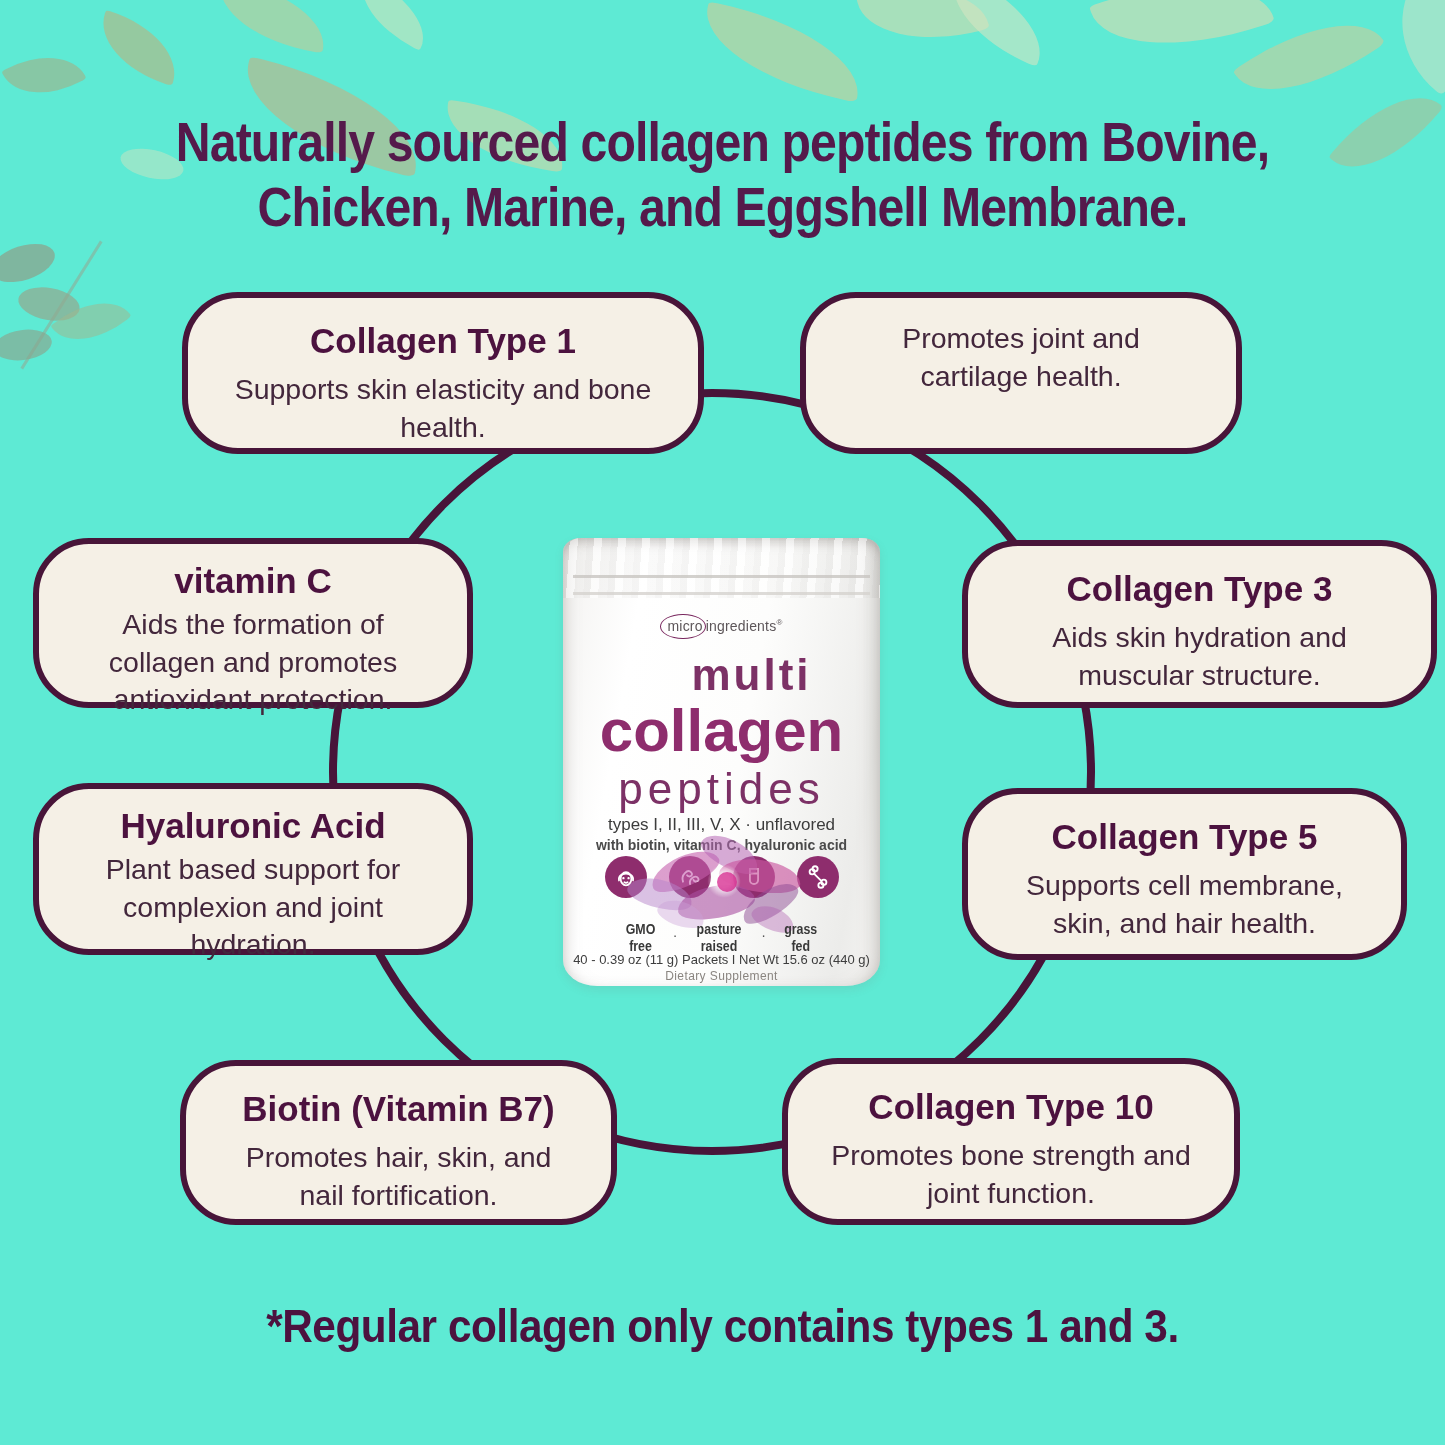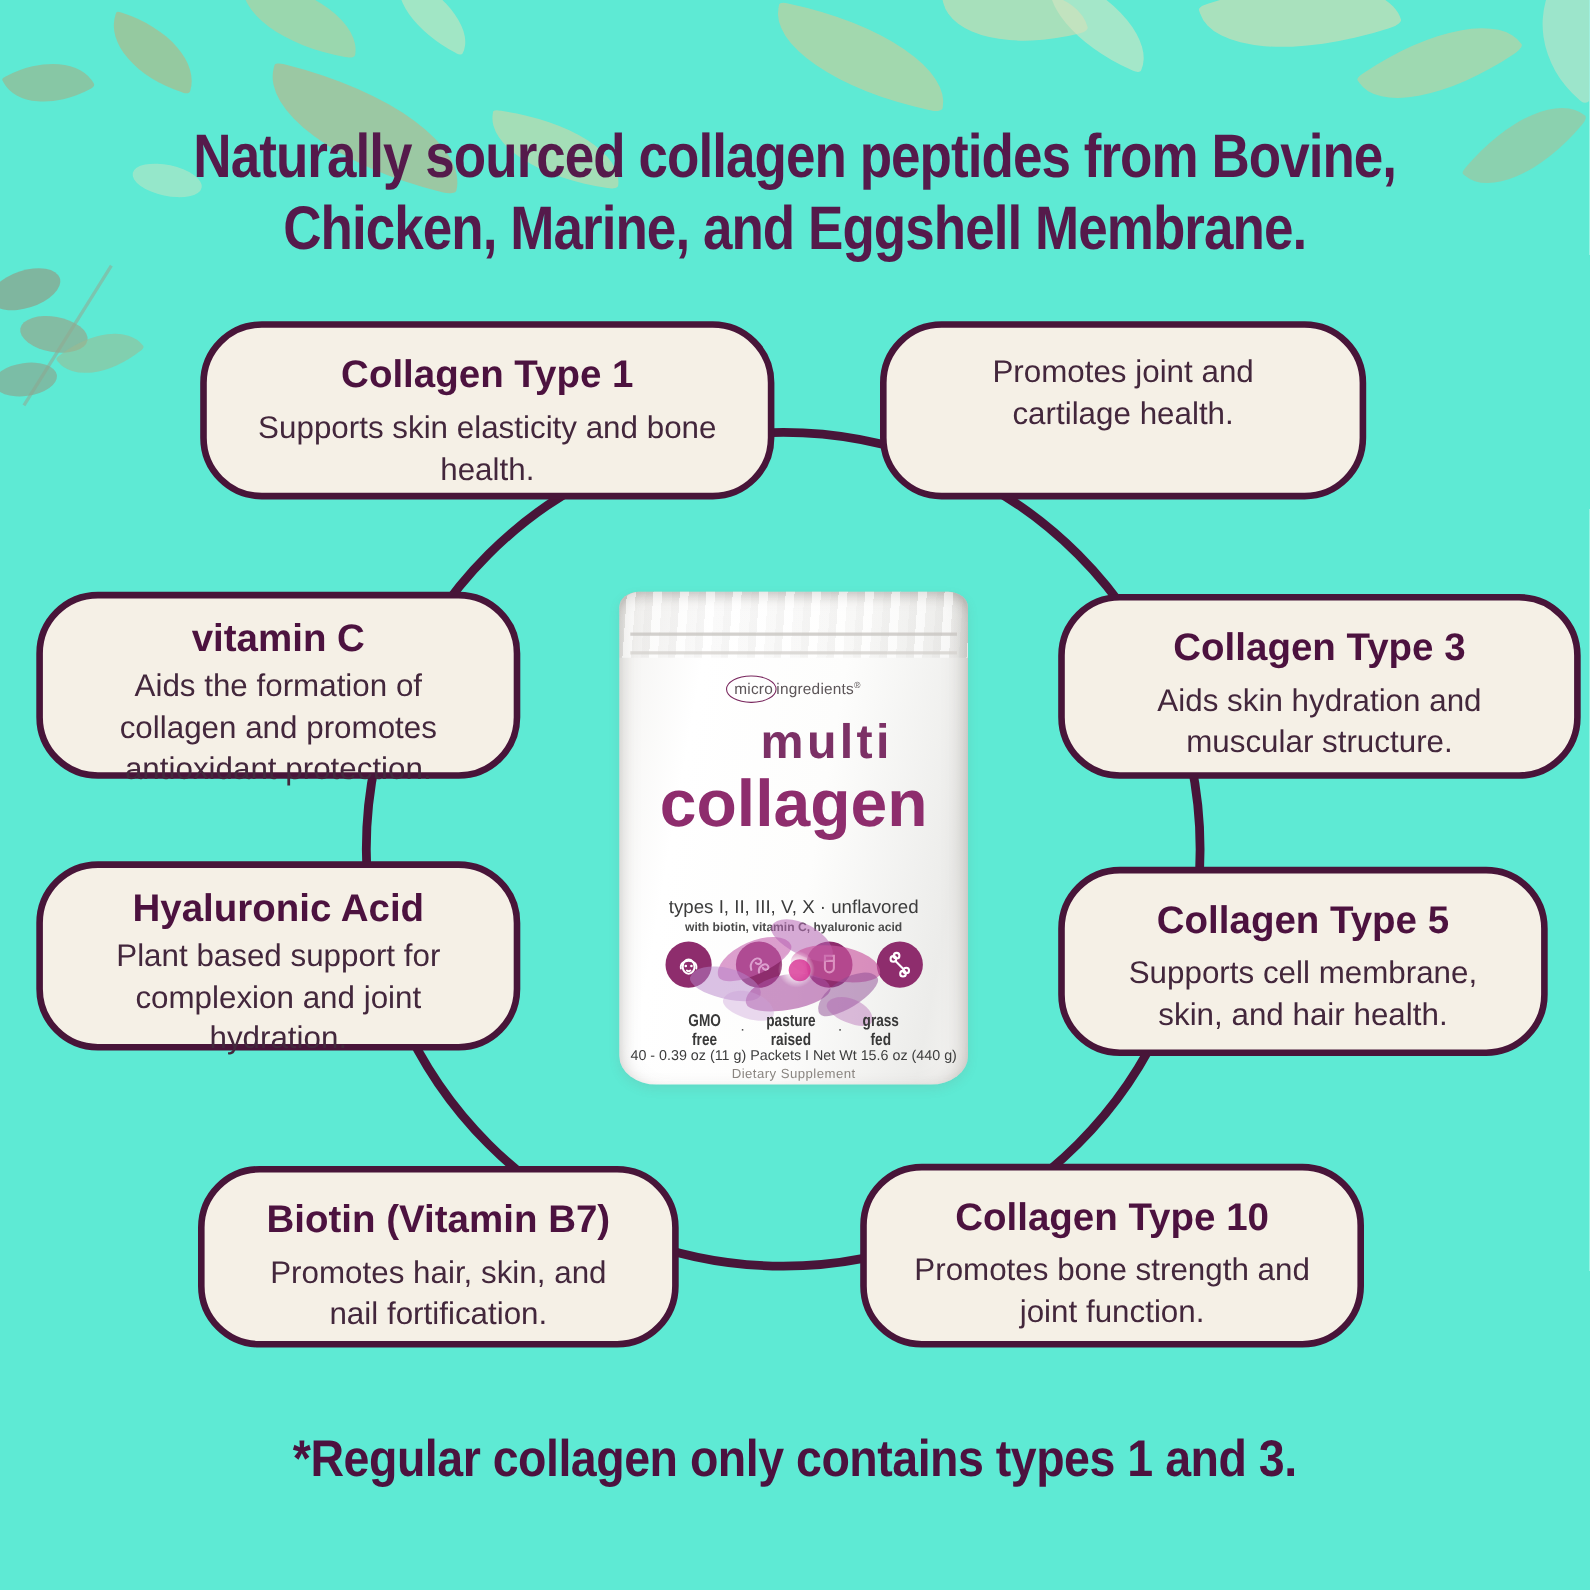--- a/index.html
+++ b/index.html
@@ -38,21 +38,21 @@
   .pouch-crinkle{position:absolute;left:0;top:0;width:100%;height:60px;
     background:repeating-linear-gradient(94deg,rgba(90,85,80,.06) 0 7px,rgba(255,255,255,.5) 7px 15px,rgba(90,85,80,.03) 15px 24px);
     border-radius:18px 18px 0 0;}
   .brand{position:absolute;left:0;top:80px;width:100%;font-size:14px;color:#5d5659;letter-spacing:.2px;}
   .brand .circled{border:1.6px solid #79275e;border-radius:50%;padding:3px 2px 4px 6px;}
   .brand sup{font-size:8px;}
   .p-multi{position:absolute;left:6px;top:112px;width:100%;font-size:44px;font-weight:700;color:#7c3166;letter-spacing:3px;margin-left:24px;}
   .p-collagen{position:absolute;left:0;top:158px;width:100%;font-size:60px;font-weight:bold;color:#8e2d6d;letter-spacing:0;}
   .p-peptides{position:absolute;left:0;top:226px;width:100%;font-size:44px;font-weight:300;color:#7c3166;letter-spacing:5px;}
   .p-types{position:absolute;left:0;top:277px;width:100%;font-size:17px;color:#3c3c3c;}
-  .p-with{position:absolute;left:0;top:299px;width:100%;font-size:11px;font-weight:600;color:#4a4a4a;}
+  .p-with{position:absolute;left:0;top:299px;width:100%;font-size:14px;font-weight:600;color:#4a4a4a;}
   .picon-row{position:absolute;left:0;top:318px;width:100%;display:flex;justify-content:center;gap:22px;}
   .picon{width:42px;height:42px;border-radius:50%;background:#8e2d6d;display:flex;align-items:center;justify-content:center;}
   .picon svg{width:28px;height:28px;}
 
   .flower{position:absolute;left:58px;top:300px;width:200px;height:100px;filter:blur(.6px);}
   .petal{position:absolute;border-radius:50% 50% 50% 50% / 60% 60% 40% 40%;}
 
   .badges{position:absolute;left:0;top:382px;width:100%;display:flex;justify-content:center;align-items:center;gap:14px;}
   .badge{font-weight:bold;font-size:15.5px;line-height:1.1;color:#383838;transform:scaleX(.8);}
   .badge-dot{color:#555;font-size:14px;transform:translateY(-2px);}
@@ -131,20 +131,21 @@
   <div class="pouch">
     <div class="pouch-crinkle"></div>
     <div class="pouch-seal"></div>
 
     <div class="brand">
       <span class="circled">micro</span><span>ingredients</span><sup>®</sup>
     </div>
 
     <div class="p-multi">multi</div>
     <div class="p-collagen">collagen</div>
+    <div class="p-peptides">peptides</div>
     <div class="p-types">types I, II, III, V, X · unflavored</div>
     <div class="p-with">with biotin, vitamin C, hyaluronic acid</div>
 
     <div class="picon-row">
       <span class="picon">
         <svg viewBox="0 0 24 24" fill="none" stroke="#ffffff" stroke-width="1.5" stroke-linecap="round">
           <path d="M6 15 C4.5 7, 19.5 7, 18 15"></path>
           <ellipse cx="12" cy="13.5" rx="4.6" ry="5.6"></ellipse>
           <path d="M9.8 13 h.01 M14.2 13 h.01" stroke-width="2"></path>
           <path d="M10.6 16.5 q1.4 1 2.8 0"></path>

